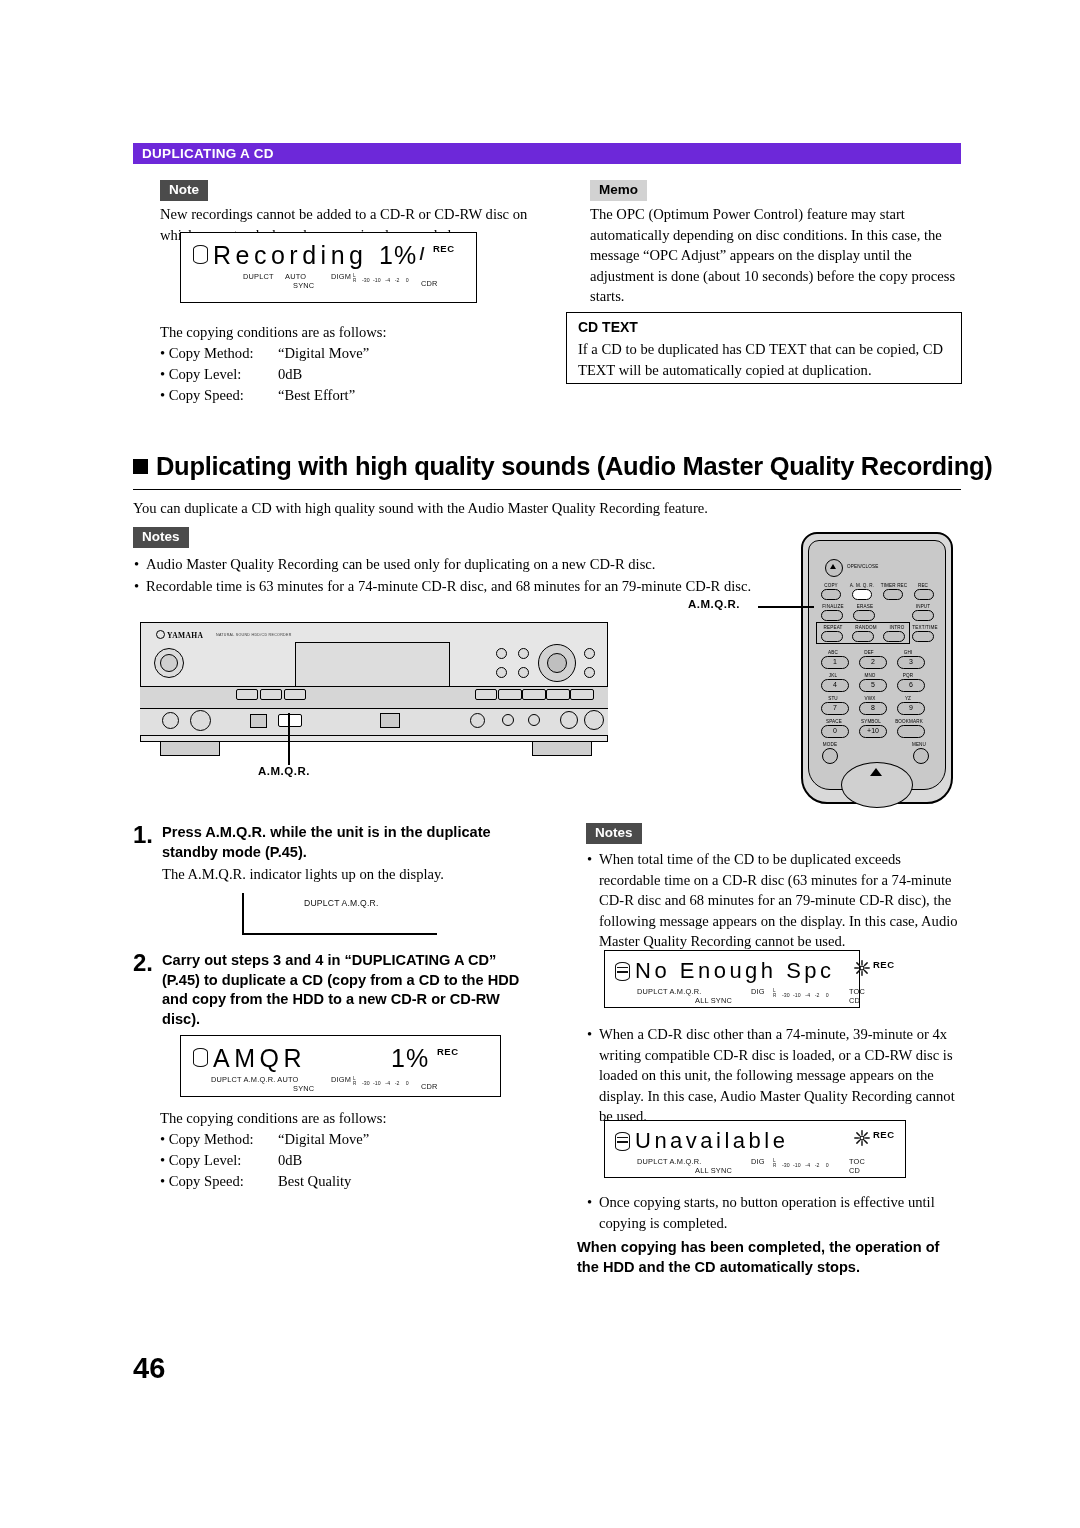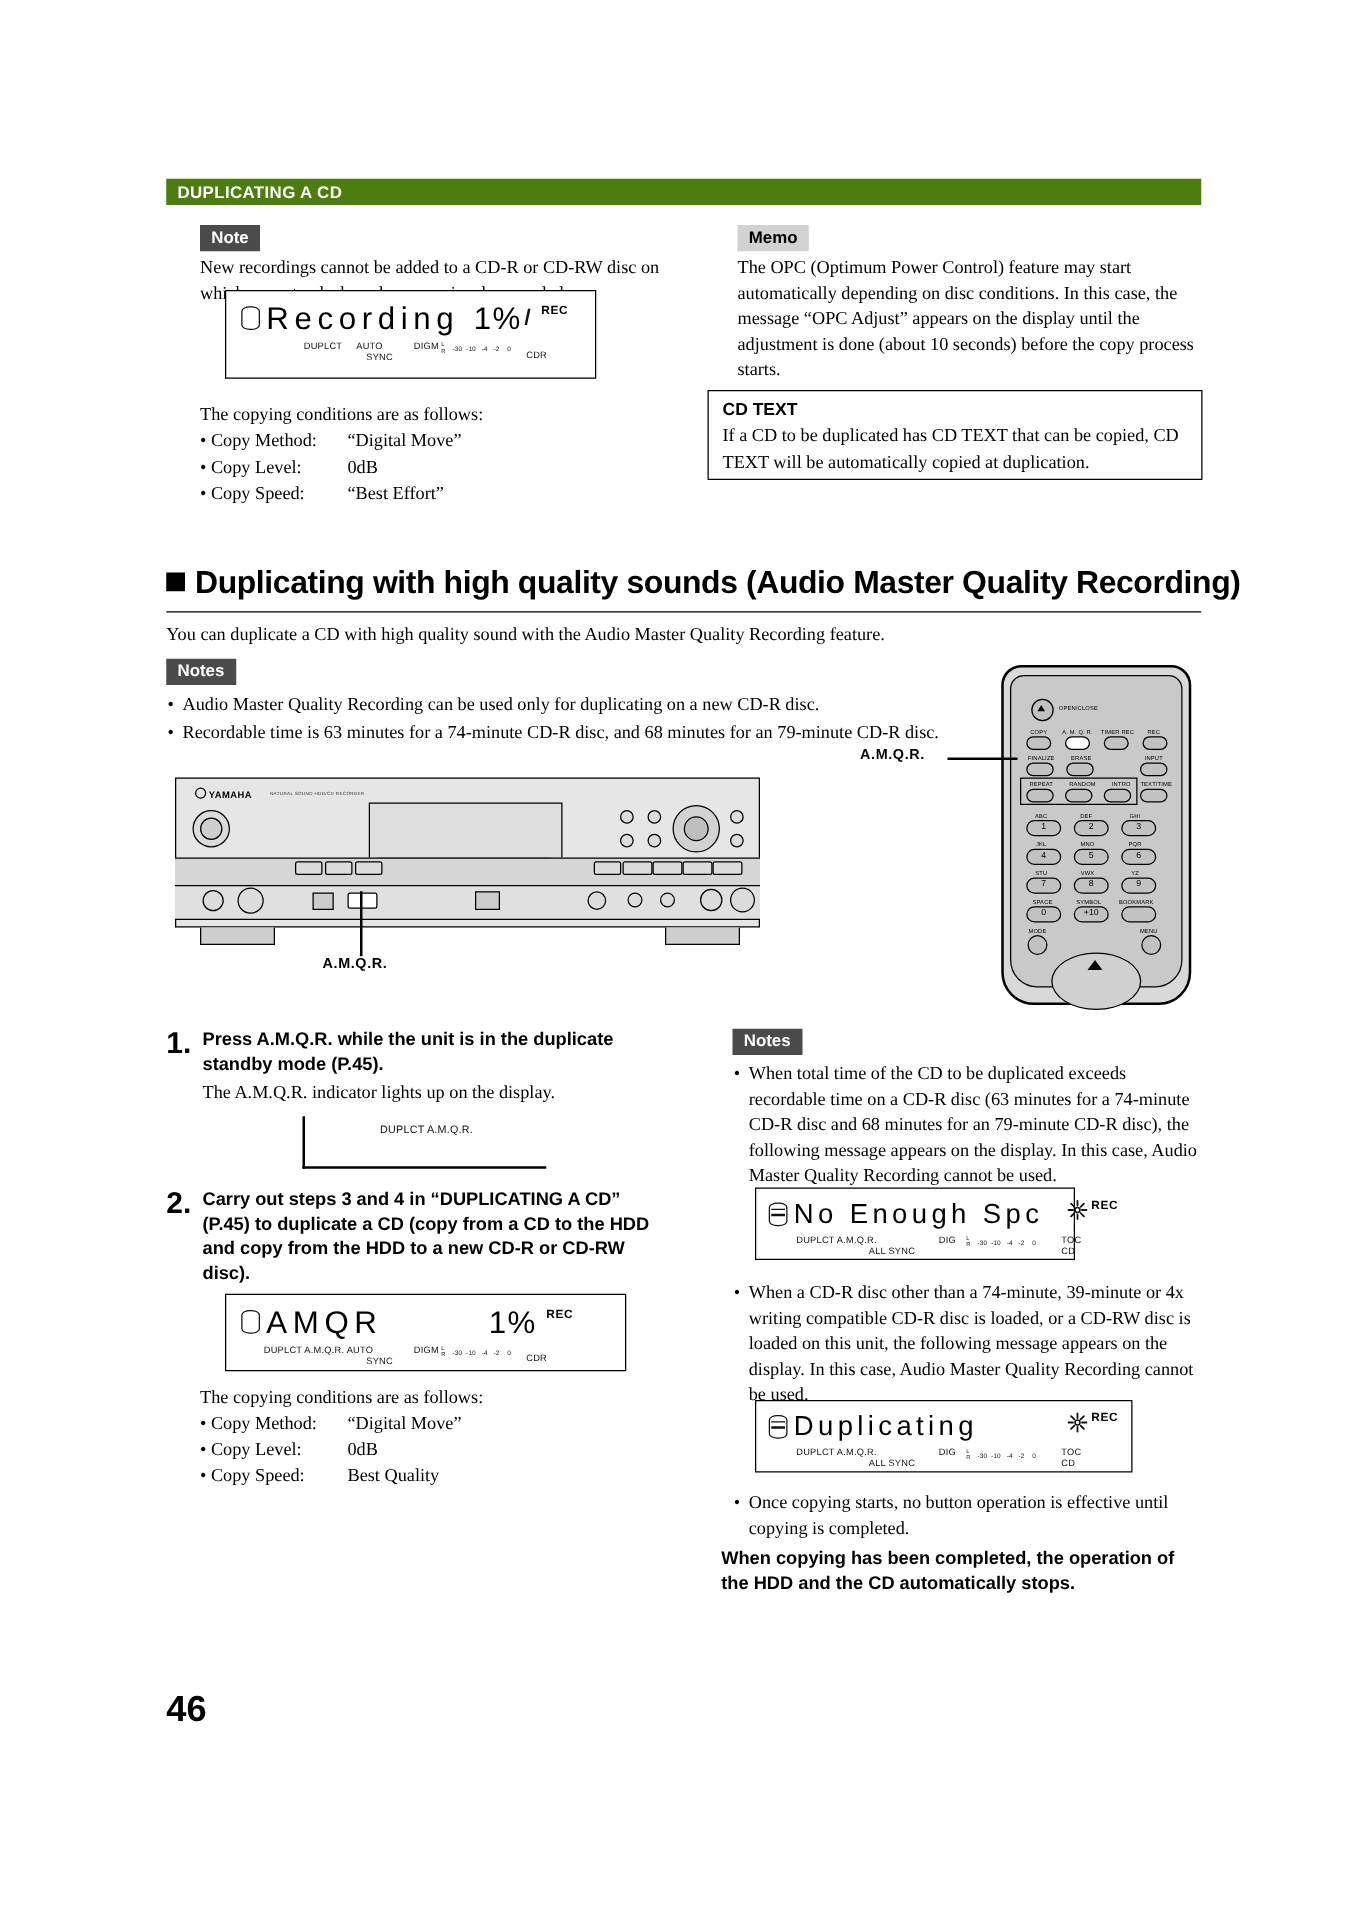--- a/index.html
+++ b/index.html
@@ -17,21 +17,21 @@
     overflow: hidden;
   }
 
   
   .section-bar {
     position: absolute;
     left: 133px;
     top: 143px;
     width: 828px;
     height: 21px;
-    background: #4d7c0f;
+    background: #6d28d9;
     color: #ffffff;
     font-family: "Liberation Sans", sans-serif;
     font-weight: bold;
     font-size: 13.5px;
     letter-spacing: 0.3px;
     display: flex;
     align-items: center;
     padding-left: 9px;
     box-sizing: border-box;
   }
@@ -400,21 +400,21 @@
   </div>
 
   <ul class="bullets body-text" style="position:absolute; left:133px; top:554px; width:640px;">
     <li>Audio Master Quality Recording can be used only for duplicating on a new CD-R disc.</li>
     <li>Recordable time is 63 minutes for a 74-minute CD-R disc, and 68 minutes for an 79-minute CD-R disc.</li>
   </ul>
 
   <div class="unit">
     <div class="unit-face"></div>
 
-    <div style="position:absolute; left:16px; top:8px; font-family:Liberation Sans, sans-serif; font-weight:bold; font-size:7.5px; letter-spacing:0.4px;text-align:right;">
+    <div style="position:absolute; left:16px; top:8px; font-family:Liberation Serif, serif; font-weight:bold; font-size:7.5px; letter-spacing:0.4px;text-align:right;">
       <span style="display:inline-block;width:7px;height:7px;border-radius:50%;border:1.2px solid #000;vertical-align:-1px;margin-right:2px;"></span><span>YAMAHA</span>
     </div>
     <div style="position:absolute; left:76px; top:11px; font-family:'Liberation Sans',sans-serif; font-size:3.6px; letter-spacing:0.3px; color:#333;">NATURAL SOUND HDD/CD RECORDER</div>
 
     <div class="knob" style="left:14px; top:26px; width:28px; height:28px;"></div>
     <div class="knob" style="left:20px; top:32px; width:16px; height:16px; background:#cfcfcf;"></div>
 
     <div style="position:absolute; left:155px; top:20px; width:153px; height:65px; border:1.4px solid #000; background:#dddddd;"></div>
     <div style="position:absolute; left:162px; top:64px; width:137px; height:13px; border:1.2px solid #000; background:#eeeeee;"></div>
 
@@ -626,21 +626,21 @@
     <div class="lcd-small" style="left:244px; top:36px;">TOC</div>
     <div class="lcd-small" style="left:244px; top:45px;">CD</div>
   </div>
 
   <ul class="bullets body-text" style="position:absolute; left:586px; top:1024px; width:380px;">
     <li>When a CD-R disc other than a 74-minute, 39-minute or 4x writing compatible CD-R disc is loaded, or a CD-RW disc is loaded on this unit, the following message appears on the display. In this case, Audio Master Quality Recording cannot be used.</li>
   </ul>
 
   <div class="lcd" style="left:604px; top:1120px; width:302px; height:58px;">
     <div class="disc-icon lines" style="left:10px; top:11px;"></div>
-    <div class="lcd-main lcd-msg" style="left:30px; top:7px; font-size:22px; letter-spacing:3.5px;">Duplicating</div>
+    <div class="lcd-main lcd-msg" style="left:30px; top:7px; font-size:22px; letter-spacing:3.5px;">Unavailable</div>
     <svg class="rec-star" style="left:248px; top:8px;" viewBox="0 0 20 20">
       <g stroke="#111" stroke-width="1.6" stroke-linecap="round">
         <line x1="10" y1="2" x2="10" y2="6"></line>
         <line x1="10" y1="14" x2="10" y2="18"></line>
         <line x1="2" y1="10" x2="6" y2="10"></line>
         <line x1="14" y1="10" x2="18" y2="10"></line>
         <line x1="4.3" y1="4.3" x2="7.2" y2="7.2"></line>
         <line x1="12.8" y1="12.8" x2="15.7" y2="15.7"></line>
         <line x1="15.7" y1="4.3" x2="12.8" y2="7.2"></line>
         <line x1="7.2" y1="12.8" x2="4.3" y2="15.7"></line>

